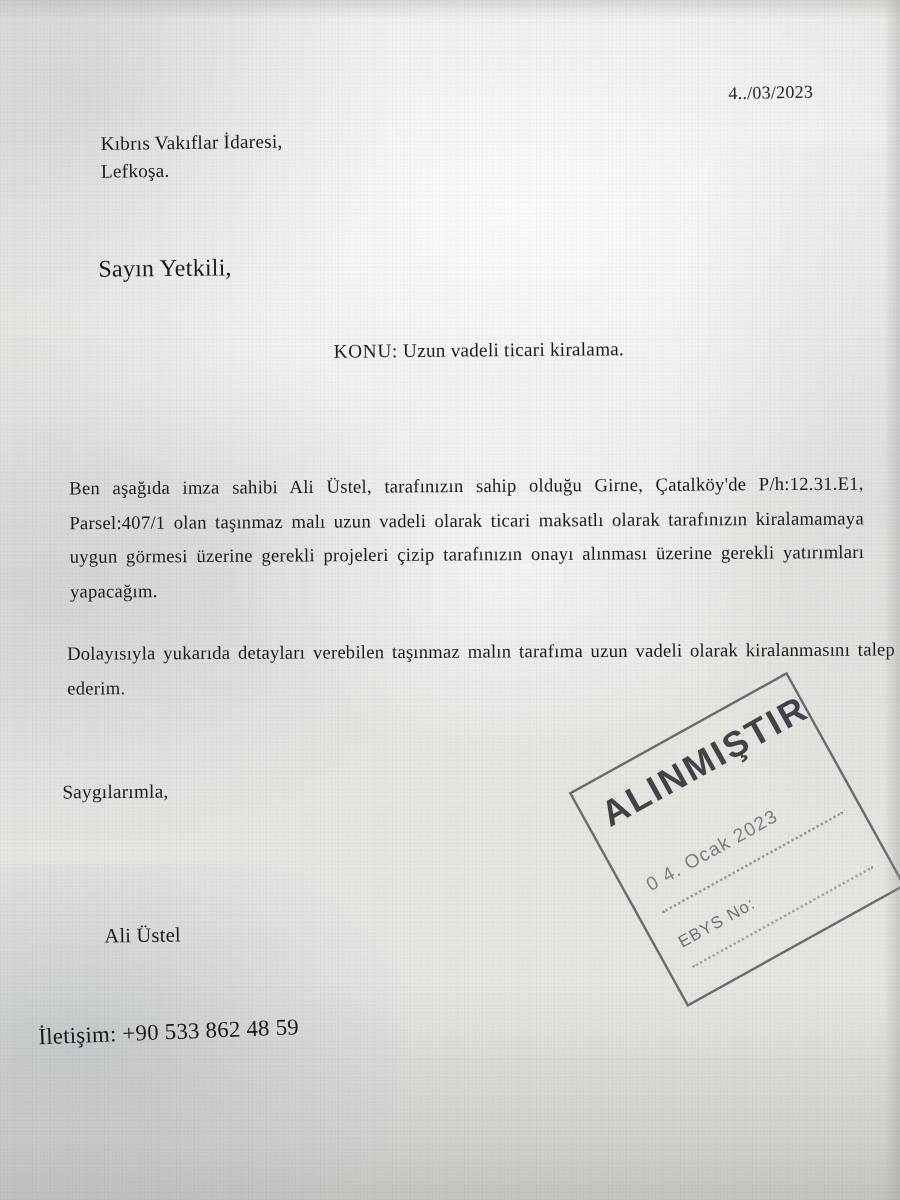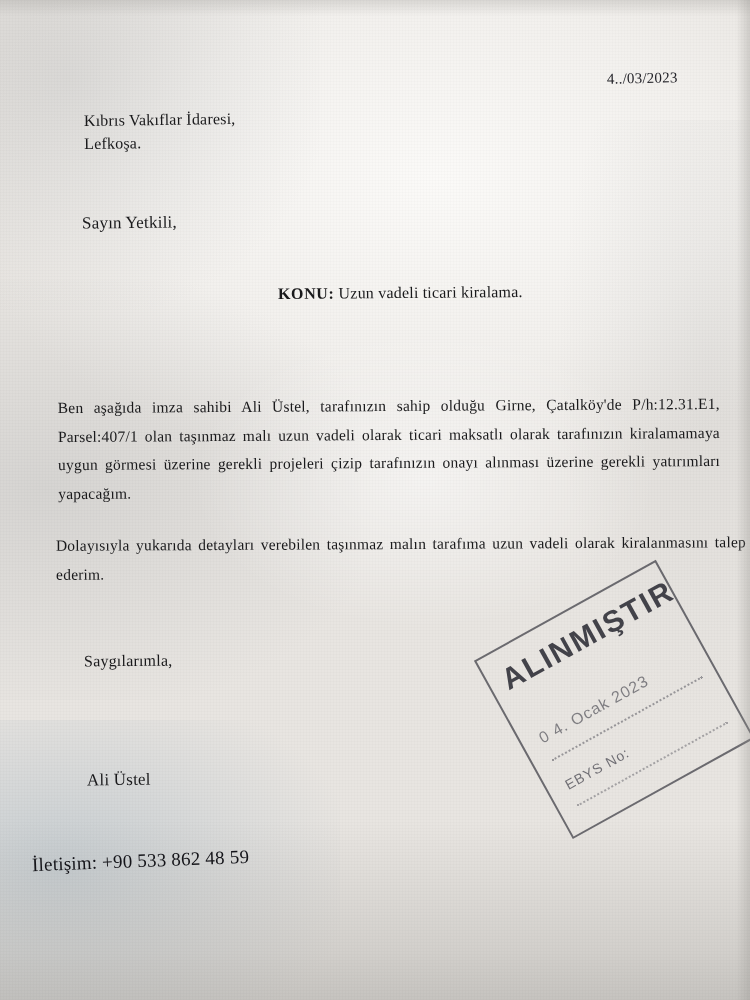--- a/index.html
+++ b/index.html
@@ -84,33 +84,33 @@
     left: 84px;
     top: 108px;
     font-size: 16px;
     line-height: 1.45;
     transform: rotate(-0.8deg);
   }
 
   #salutation {
     left: 82px;
     top: 213px;
-    font-size: 17px;
+    font-size: 20px;
     transform: rotate(-0.6deg);
   }
 
   #subject-line {
     left: 278px;
     top: 284px;
     font-size: 16px;
     transform: rotate(-0.5deg);
     white-space: nowrap;
   }
   #subject-line .lbl {
-    font-weight: bold;
+    font-weight: normal;
     letter-spacing: 0.6px;
   }
 
   #para1 {
     left: 58px;
     top: 392px;
     width: 662px;
     font-size: 15.5px;
     line-height: 1.85;
     text-align: justify;
@@ -125,21 +125,20 @@
     line-height: 1.85;
     text-align: justify;
     transform: rotate(-0.3deg);
   }
 
   #closing {
     left: 52px;
     top: 652px;
     font-size: 16px;
     transform: rotate(-0.5deg);
-    margin-left: 32px;
   }
 
   #signer-name {
     left: 50px;
     top: 770px;
     font-size: 17px;
     transform: rotate(-0.7deg);
     margin-left: 37px;
   }
 

